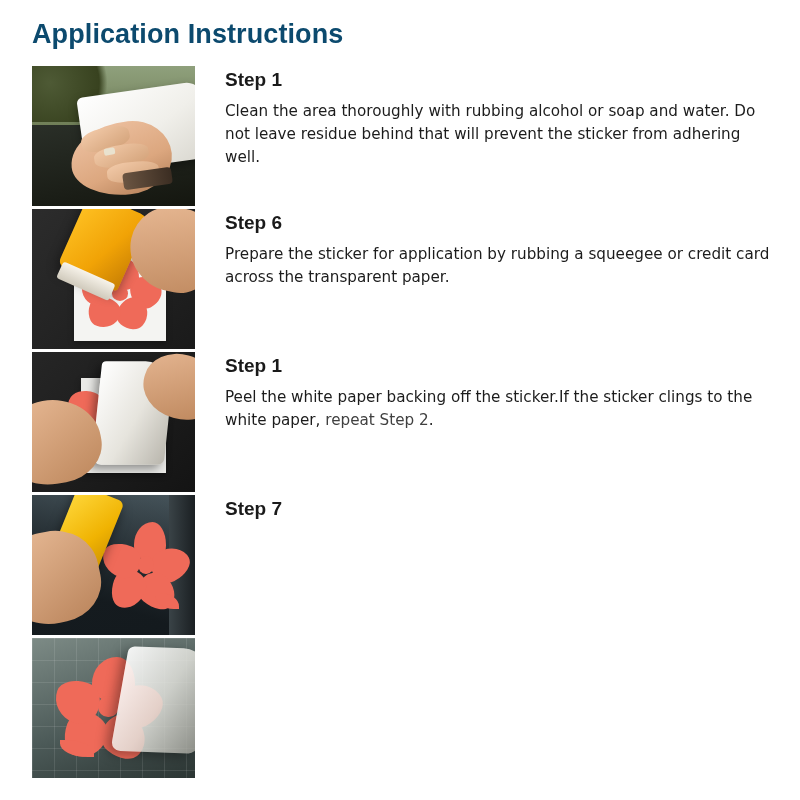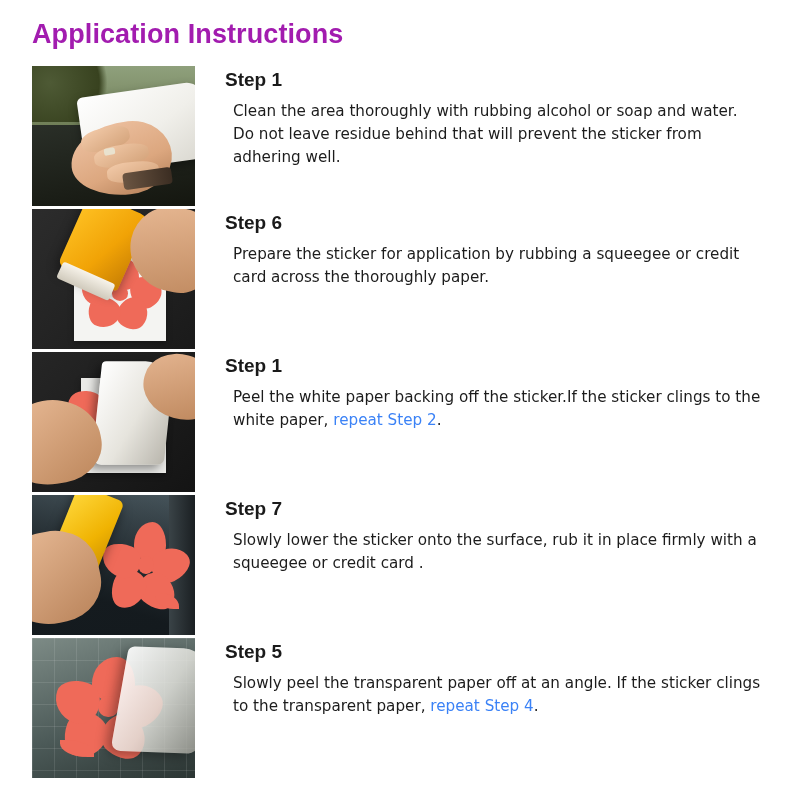--- a/index.html
+++ b/index.html
@@ -14,21 +14,21 @@
   .page {
     width: 800px;
     height: 800px;
     position: relative;
     padding: 18px 30px 0 32px;
   }
   .title {
     font-family: "Liberation Sans", sans-serif;
     font-size: 27px;
     font-weight: bold;
-    color: #a21caf;
+    color: #0c4a6e;
     letter-spacing: 0.1px;
     margin: 0 0 16px 0;
     line-height: 1.2;
   }
   .steps {
     display: flex;
     flex-direction: column;
     gap: 0px;
   }
   .step {
@@ -57,25 +57,25 @@
     font-weight: bold;
     color: #1a1a1a;
     margin: 0 0 9px 0;
     line-height: 1.1;
   }
   .step-text {
     font-family: "DejaVu Sans", sans-serif;
     font-size: 15.2px;
     color: #1c1c1c;
     line-height: 1.52;
-    margin: 8px;
+    margin: 0;
     max-width: 560px;
   }
   .accent {
-    color: #3b82f6;
+    color: #404040;
   }
 
   
   .img1 { background: linear-gradient(180deg,#6f7f63 0%, #53603f 40%, #2c2f23 100%); }
   .img1 .sky { position:absolute; left:0; top:0; width:100%; height:46%;
     background: linear-gradient(180deg,#8fa07c 0%, #6d7c54 100%); }
   .img1 .tree { position:absolute; left:0; top:0; width:55%; height:40%;
     background: radial-gradient(circle at 20% 30%, #4e5a35 0%, #38421f 60%, rgba(0,0,0,0) 70%); }
   .img1 .glass { position:absolute; left:0; bottom:0; width:100%; height:58%;
     background: linear-gradient(170deg,#2a2f28 0%, #14160f 100%); }
@@ -225,21 +225,21 @@
             <div class="petal" style="left:0%;top:22%;width:40%;height:40%;transform:rotate(290deg);"></div>
             <div class="center" style="left:40%;top:38%;width:20%;height:20%;"></div>
             <div class="stamen" style="left:56%;top:10%;height:34%;transform:rotate(22deg);"></div>
           </div>
         </div>
         <div class="squeegee"></div>
         <div class="hand"></div>
       </div>
       <div class="step-body">
         <div class="step-title">Step 6</div>
-        <p class="step-text"><span>Prepare the sticker for application by rubbing a squeegee or credit card across the thoroughly paper.</span><span class="accent"></span><span></span></p>
+        <p class="step-text"><span>Prepare the sticker for application by rubbing a squeegee or credit card across the transparent paper.</span><span class="accent"></span><span></span></p>
       </div>
     </div>
 
     <div class="step">
       <div class="thumb img3">
         <div class="sticker-sheet sheet"></div>
         <div class="flower" style="left:22%;top:14%;width:56%;height:62%;">
           <div class="petal" style="left:34%;top:2%;width:42%;height:44%;"></div>
           <div class="petal" style="left:60%;top:26%;width:42%;height:42%;transform:rotate(62deg);"></div>
           <div class="petal" style="left:44%;top:56%;width:42%;height:42%;transform:rotate(130deg);"></div>
@@ -268,39 +268,34 @@
           <div class="petal" style="left:6%;top:54%;width:42%;height:42%;transform:rotate(200deg);"></div>
           <div class="petal" style="left:-2%;top:22%;width:42%;height:42%;transform:rotate(290deg);"></div>
           <div class="center" style="left:40%;top:38%;width:20%;height:20%;"></div>
           <div class="leaf" style="left:62%;top:78%;width:30%;height:18%;"></div>
         </div>
         <div class="squeegee"></div>
         <div class="hand"></div>
       </div>
       <div class="step-body">
         <div class="step-title">Step 7</div>
-        <p class="step-text"><span>Slowly lower the sticker onto the surface, rub it in place firmly with a squeegee or credit card .</span><span class="accent"></span><span></span></p>
       </div>
     </div>
 
     <div class="step">
       <div class="thumb img5">
         <div class="grid"></div>
         <div class="flower" style="left:16%;top:12%;width:62%;height:76%;">
           <div class="petal" style="left:34%;top:2%;width:42%;height:42%;"></div>
           <div class="petal" style="left:60%;top:26%;width:42%;height:42%;transform:rotate(62deg);"></div>
           <div class="petal" style="left:44%;top:56%;width:42%;height:42%;transform:rotate(130deg);"></div>
           <div class="petal" style="left:6%;top:54%;width:42%;height:42%;transform:rotate(200deg);"></div>
           <div class="petal" style="left:-2%;top:22%;width:42%;height:42%;transform:rotate(290deg);"></div>
           <div class="center" style="left:40%;top:38%;width:20%;height:20%;"></div>
           <div class="stamen" style="left:56%;top:8%;height:32%;transform:rotate(20deg);"></div>
           <div class="leaf" style="left:2%;top:80%;width:34%;height:16%;"></div>
         </div>
         <div class="peel"></div>
       </div>
-      <div class="step-body">
-        <div class="step-title">Step 5</div>
-        <p class="step-text"><span>Slowly peel the transparent paper off at an angle. If the sticker clings to the transparent paper, </span><span class="accent">repeat Step 4</span><span>.</span></p>
-      </div>
     </div>
 
   </div>
 </div>
 
 </body></html>

